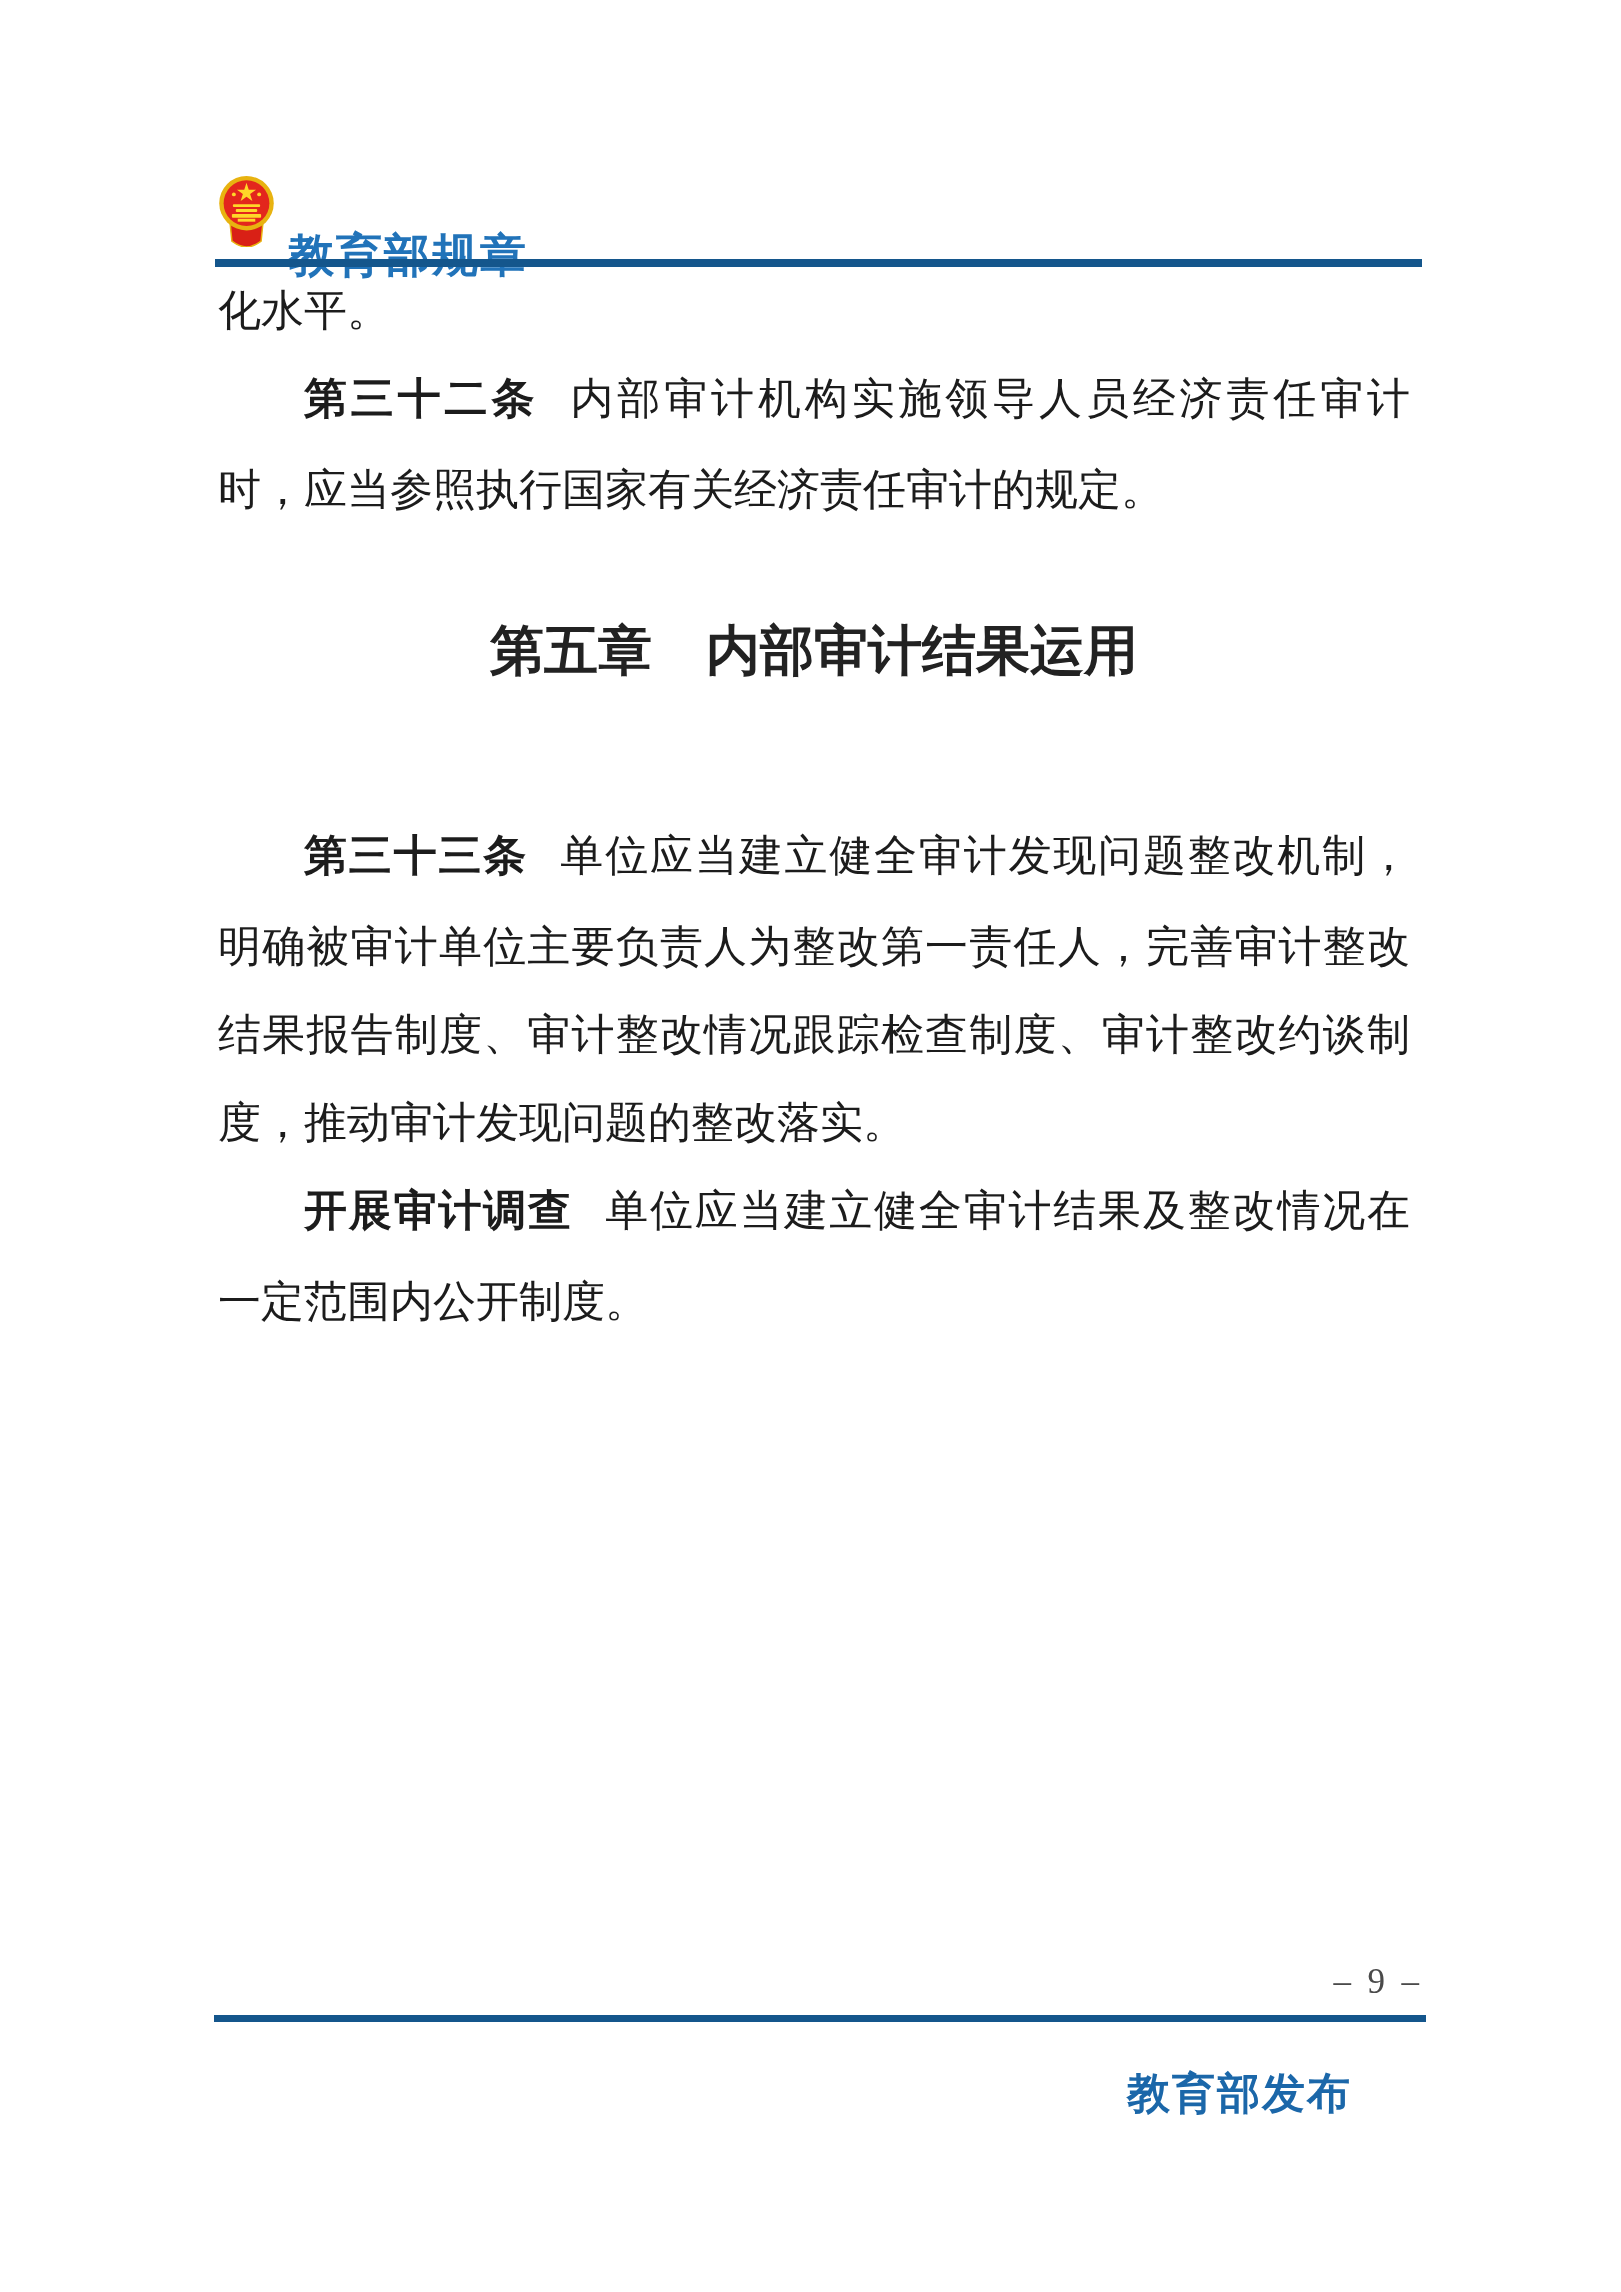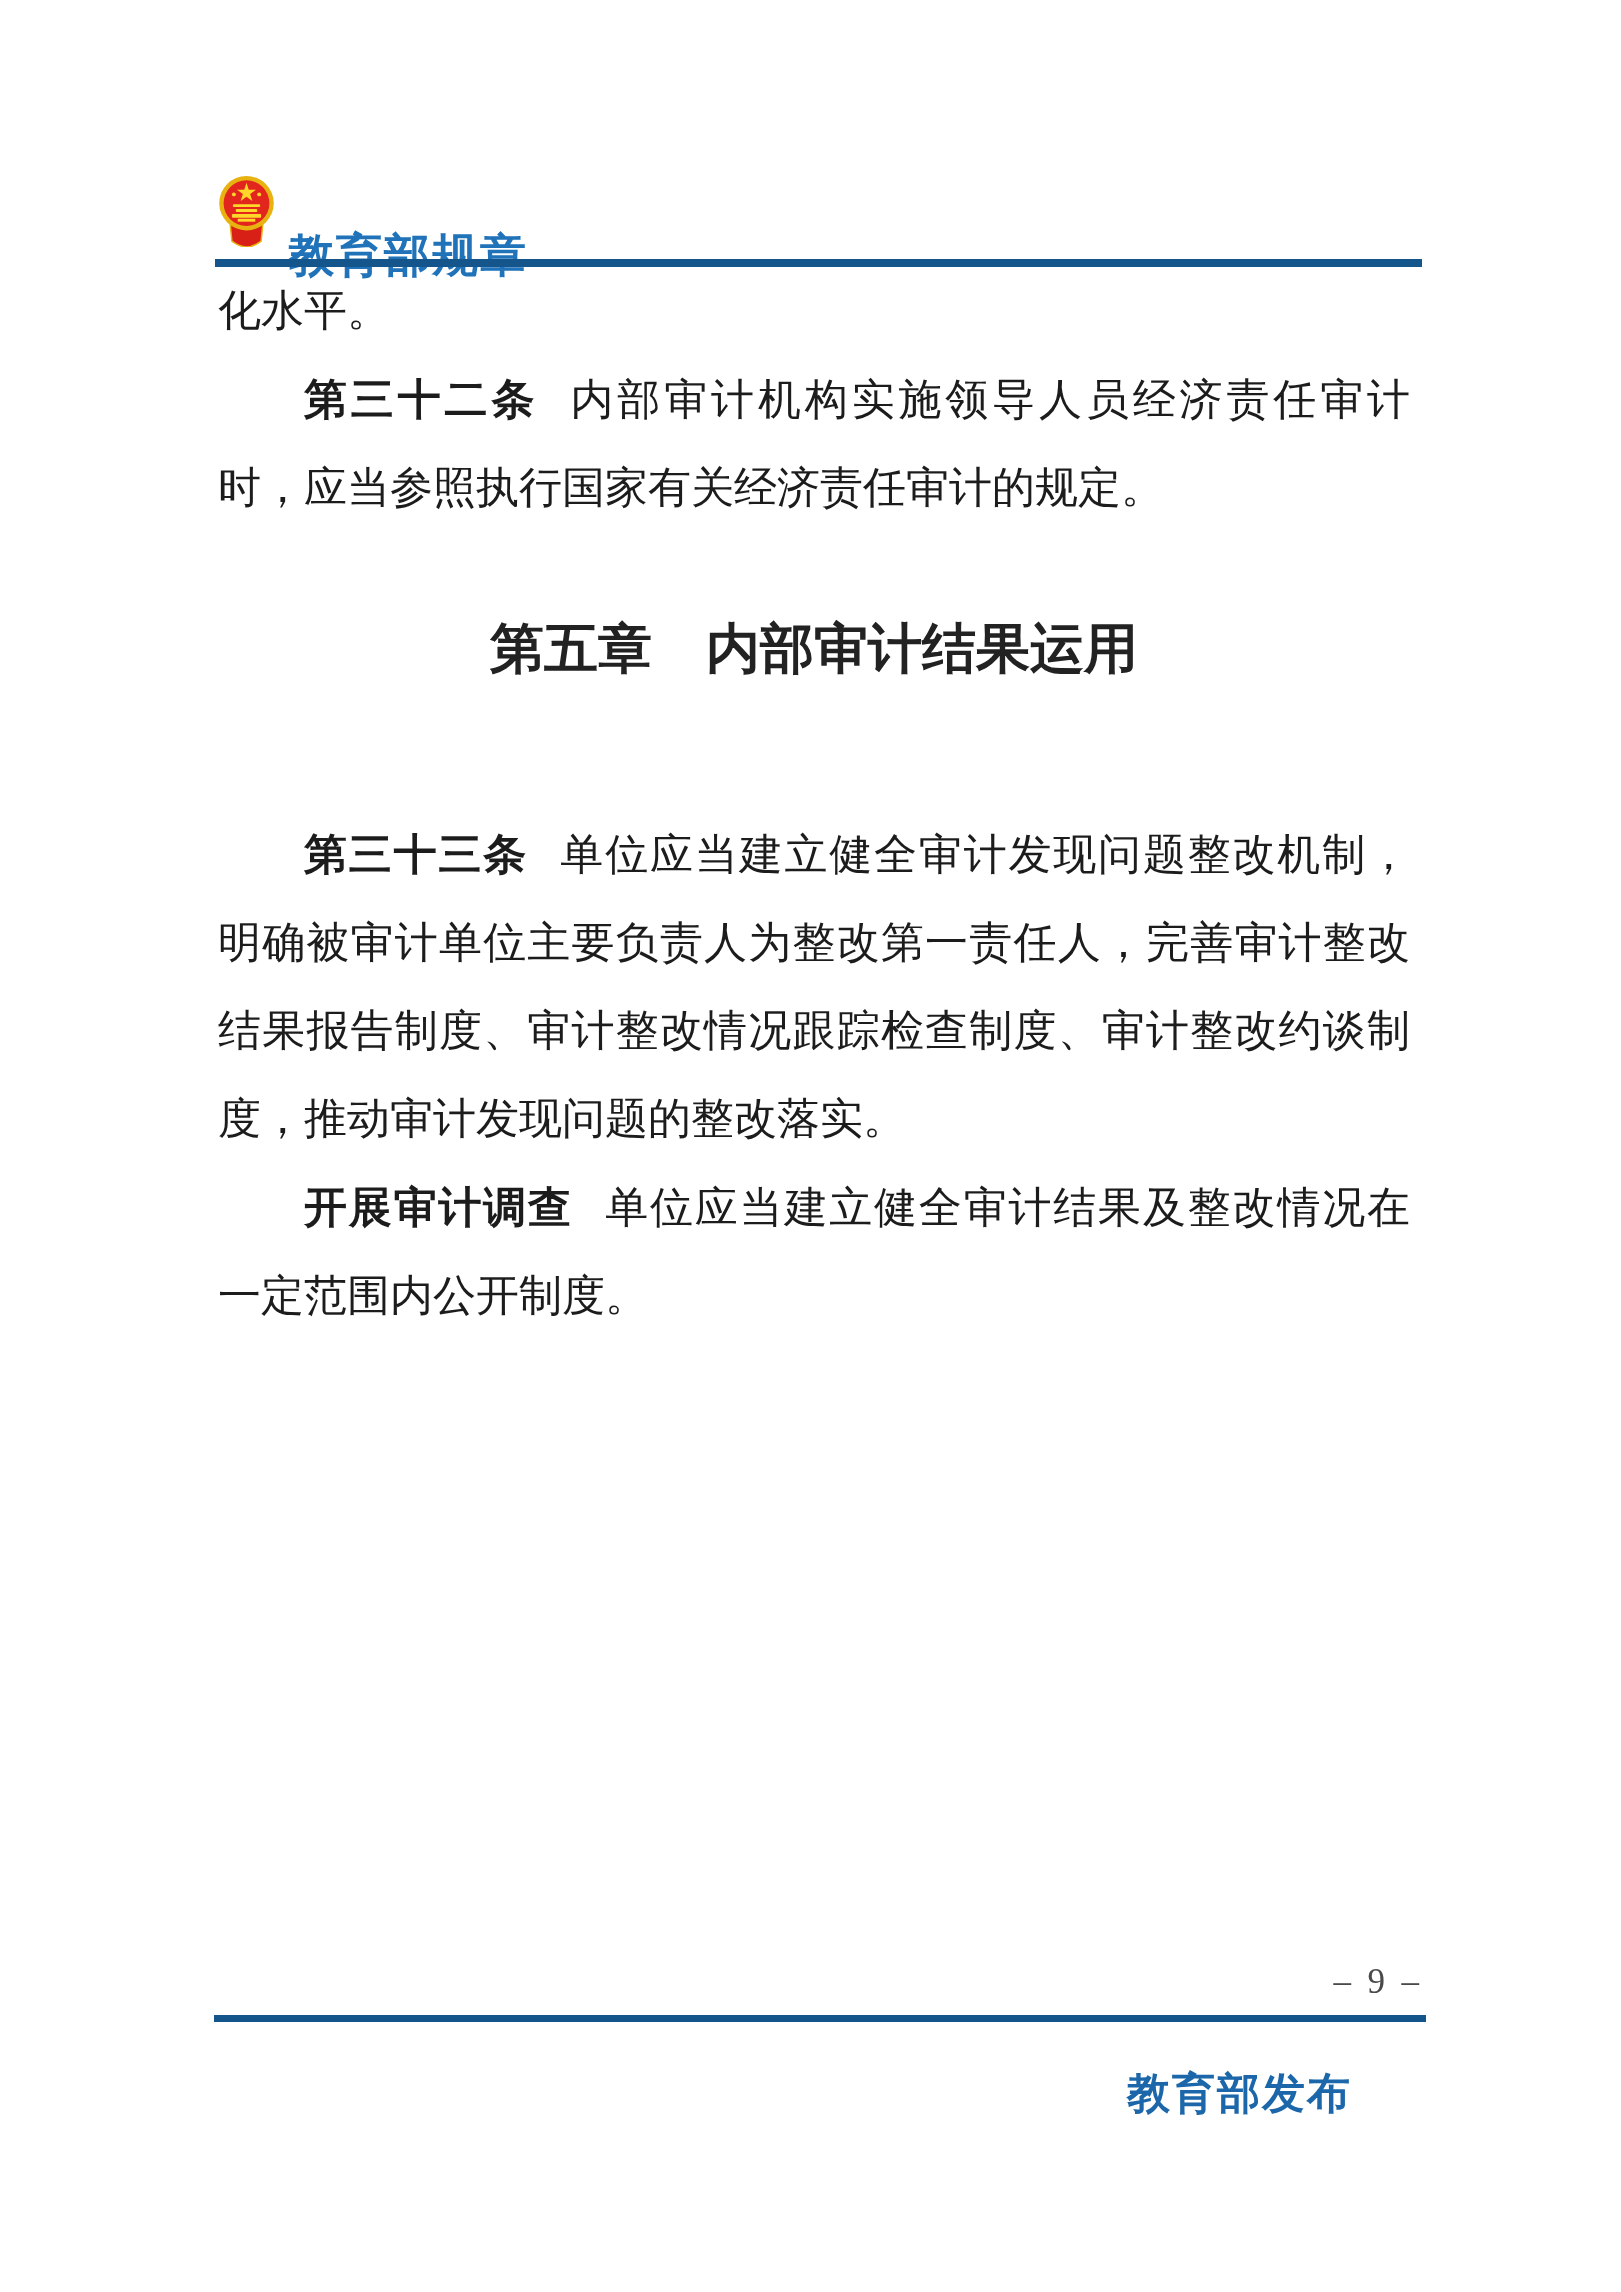--- a/index.html
+++ b/index.html
@@ -23,21 +23,21 @@
     background:#14568c;
   }
   
   .content{
     position:absolute;left:218px;top:267px;width:1192px;
     font-size:43px;line-height:88px;text-align:justify;
   }
   .content p{margin:0;padding:0;}
   .para{text-indent:2em;}
   .art-num{
-    font-family:Liberation Sans, sans-serif;
+    font-family:Liberation Mono, monospace;
     font-weight:bold;margin-right:0.75em;
   }
   .chapter-heading{
     margin:72px 0 118px 0;
     text-align:center;text-indent:0;
     font-family:"Liberation Sans","DejaVu Sans",sans-serif;
     font-weight:bold;font-size:54px;line-height:88px;color:#222222;
   }
   
   .page-number{

